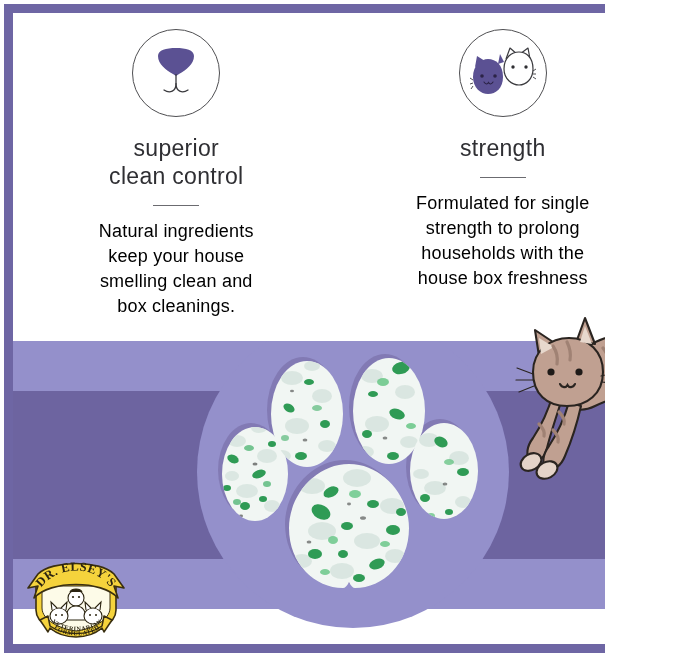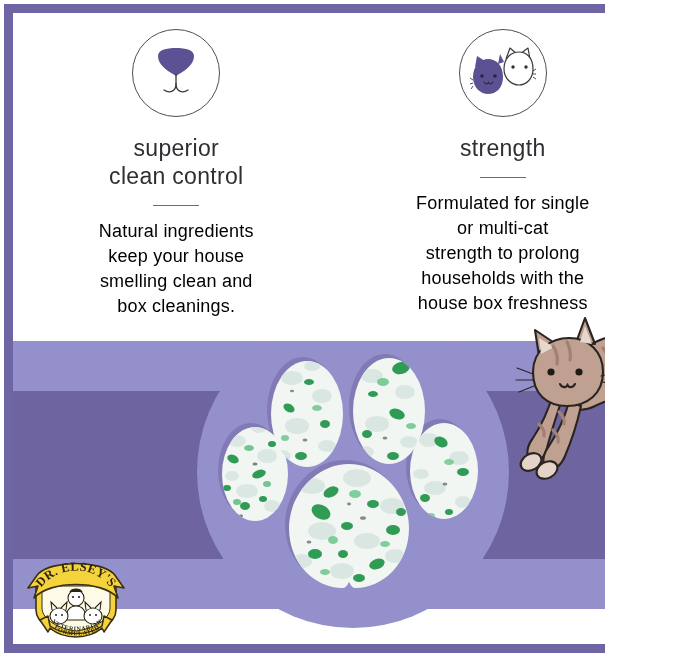--- a/index.html
+++ b/index.html
@@ -401,21 +401,20 @@
             <path d="M3 35 L 0 33 M3 38 L 0 39 M3 41 L 1 44" stroke="#3a3a3e" stroke-width="0.9" fill="none"></path>
           </g>
         </svg>
       </div>
       <div class="feature-title">
         <div>strength</div>
       </div>
       <div class="divider-rule"></div>
       <div class="feature-body">
         <div>Formulated for single</div>
-        <div>or multi-cat</div>
         <div>strength to prolong</div>
         <div>households with the</div>
         <div>house box freshness</div>
       </div>
     </div>
   </div>
 
   <div class="cat">
     <svg viewBox="0 0 184 200" xmlns="http://www.w3.org/2000/svg">
       <g stroke="#2a2420" stroke-width="2.1" stroke-linejoin="round" stroke-linecap="round">

